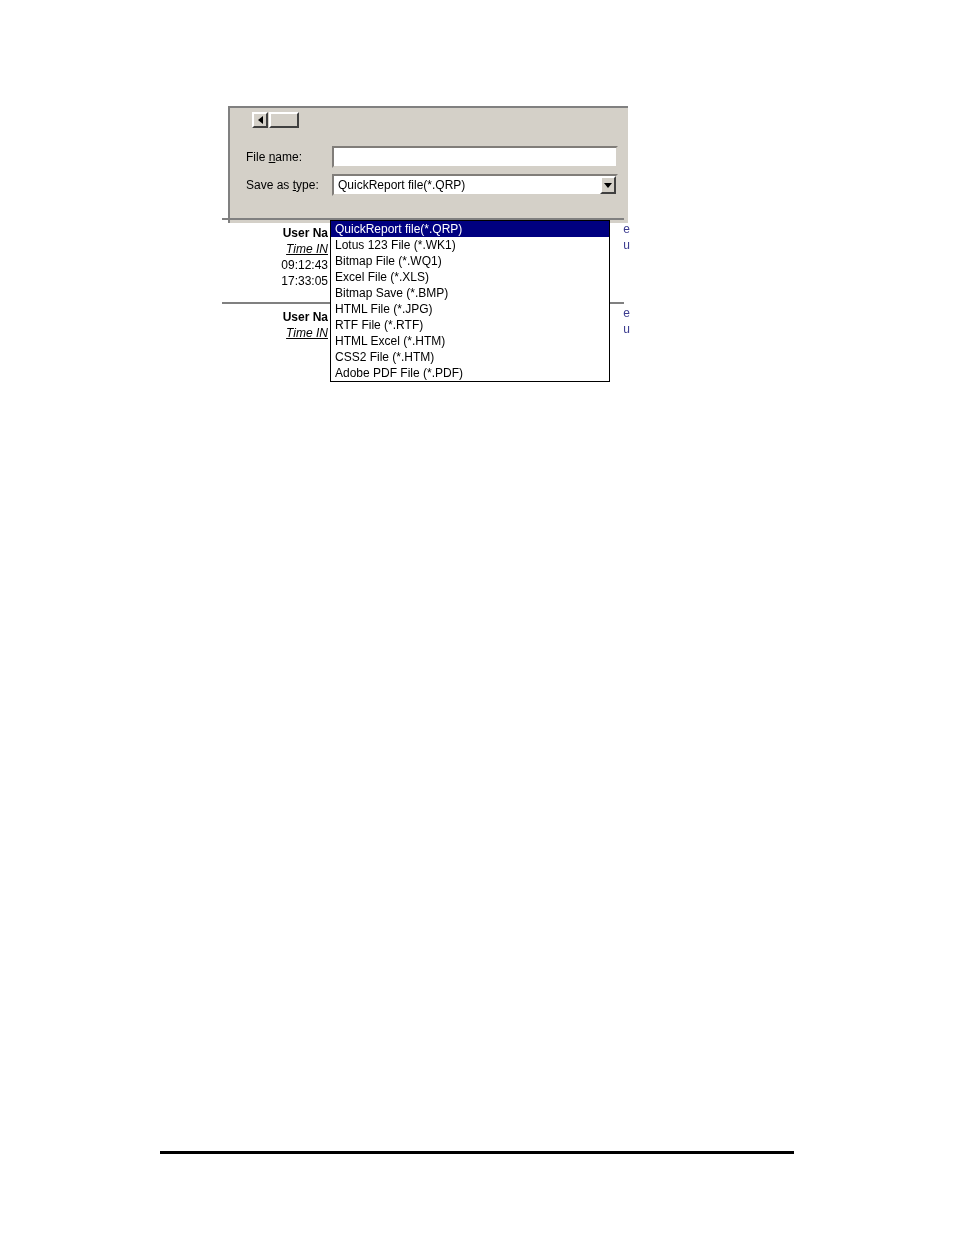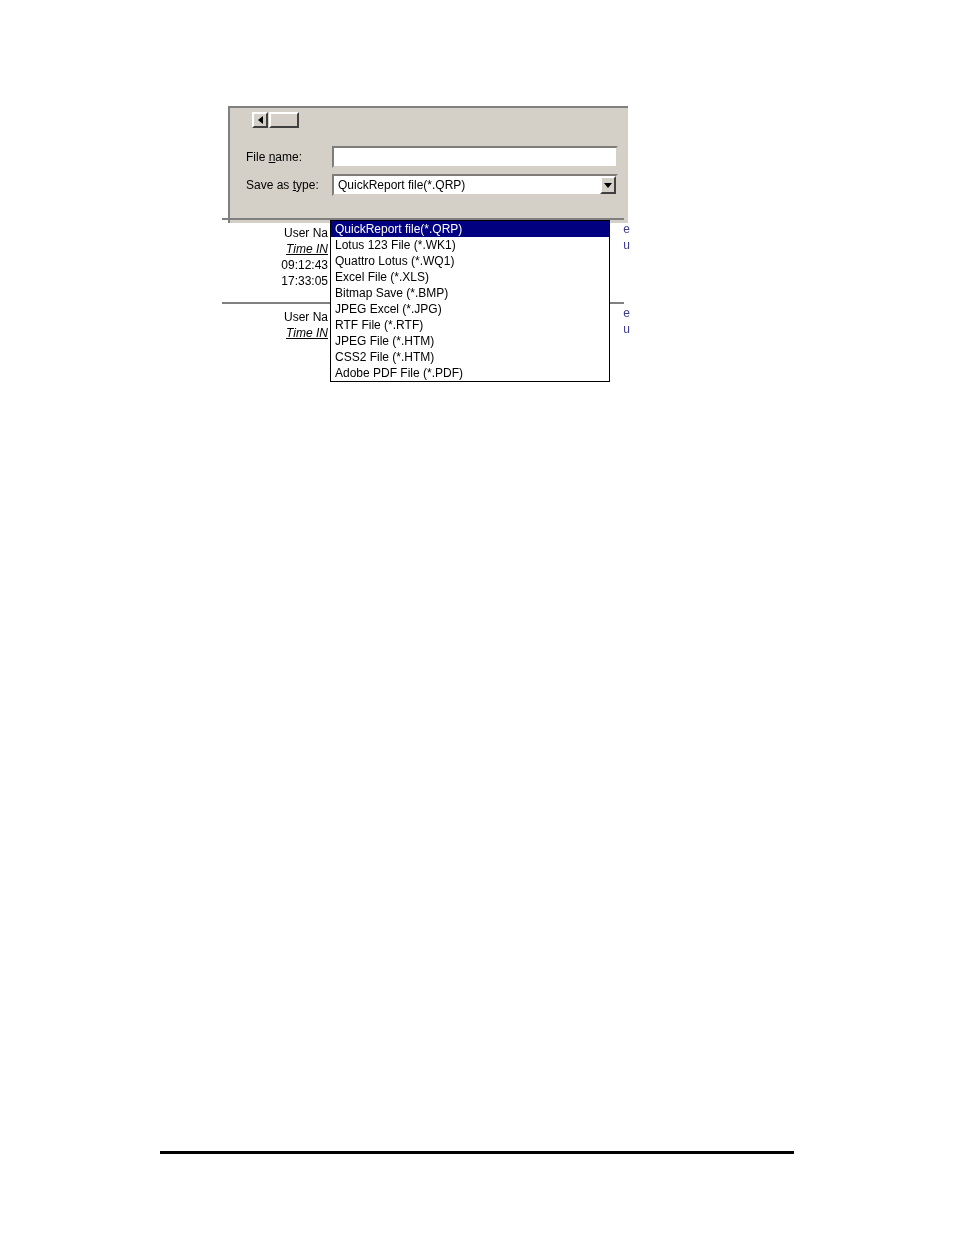--- a/index.html
+++ b/index.html
@@ -19,21 +19,21 @@
 .combo-btn{width:16px;height:18px;background:#d4d0c8;border:2px solid;border-color:#fff #404040 #404040 #fff;box-sizing:border-box;display:flex;align-items:center;justify-content:center;}
 .arrow-down{width:0;height:0;border-left:4px solid transparent;border-right:4px solid transparent;border-top:5px solid #000;}
 .listbox{position:absolute;left:330px;top:220px;width:280px;background:#fff;border:1px solid #000;box-sizing:border-box;z-index:3;}
 .listbox .opt{padding:1px 4px;white-space:nowrap;overflow:hidden;cursor:default;}
 .listbox .opt.selected{background:#000080;color:#fff;}
 .bg-report{position:absolute;left:222px;top:218px;width:402px;z-index:1;}
 .bg-line{border-top:2px solid #808080;height:0;margin:0;}
 .bg-block{padding:4px 0 4px 6px;}
 .bg-row{display:flex;gap:30px;align-items:baseline;margin:2px 0;}
 .bg-label-col{width:100px;text-align:right;}
-.bg-bold{font-weight:normal;}
+.bg-bold{font-weight:bold;}
 .bg-under{text-decoration:underline;font-style:italic;}
 .bg-edge-letter{position:absolute;right:-6px;font-size:12px;color:#3b3b8f;}
 .hr-footer{position:absolute;left:160px;top:1151px;width:634px;border-top:3px solid #000;}
 </style>
 </head>
 <body>
 <div class="canvas">
 
 <div class="bg-report">
   <div class="bg-line"></div>
@@ -88,25 +88,25 @@
               <div class="arrow-down"></div>
             </div>
       </div>
     </div>
   </div>
 </div>
 
 <div class="listbox">
   <div class="opt selected">QuickReport file(*.QRP)</div>
   <div class="opt">Lotus 123 File (*.WK1)</div>
-  <div class="opt">Quattro Lotus (*.WQ1)</div>
+  <div class="opt">Bitmap File (*.WQ1)</div>
   <div class="opt">Excel File (*.XLS)</div>
   <div class="opt">Bitmap Save (*.BMP)</div>
-  <div class="opt">JPEG Excel (*.JPG)</div>
+  <div class="opt">HTML File (*.JPG)</div>
   <div class="opt">RTF File (*.RTF)</div>
-  <div class="opt">JPEG File (*.HTM)</div>
+  <div class="opt">HTML Excel (*.HTM)</div>
   <div class="opt">CSS2 File (*.HTM)</div>
   <div class="opt">Adobe PDF File (*.PDF)</div>
 </div>
 
 <div class="hr-footer"></div>
 
 </div>
 
 </body></html>

